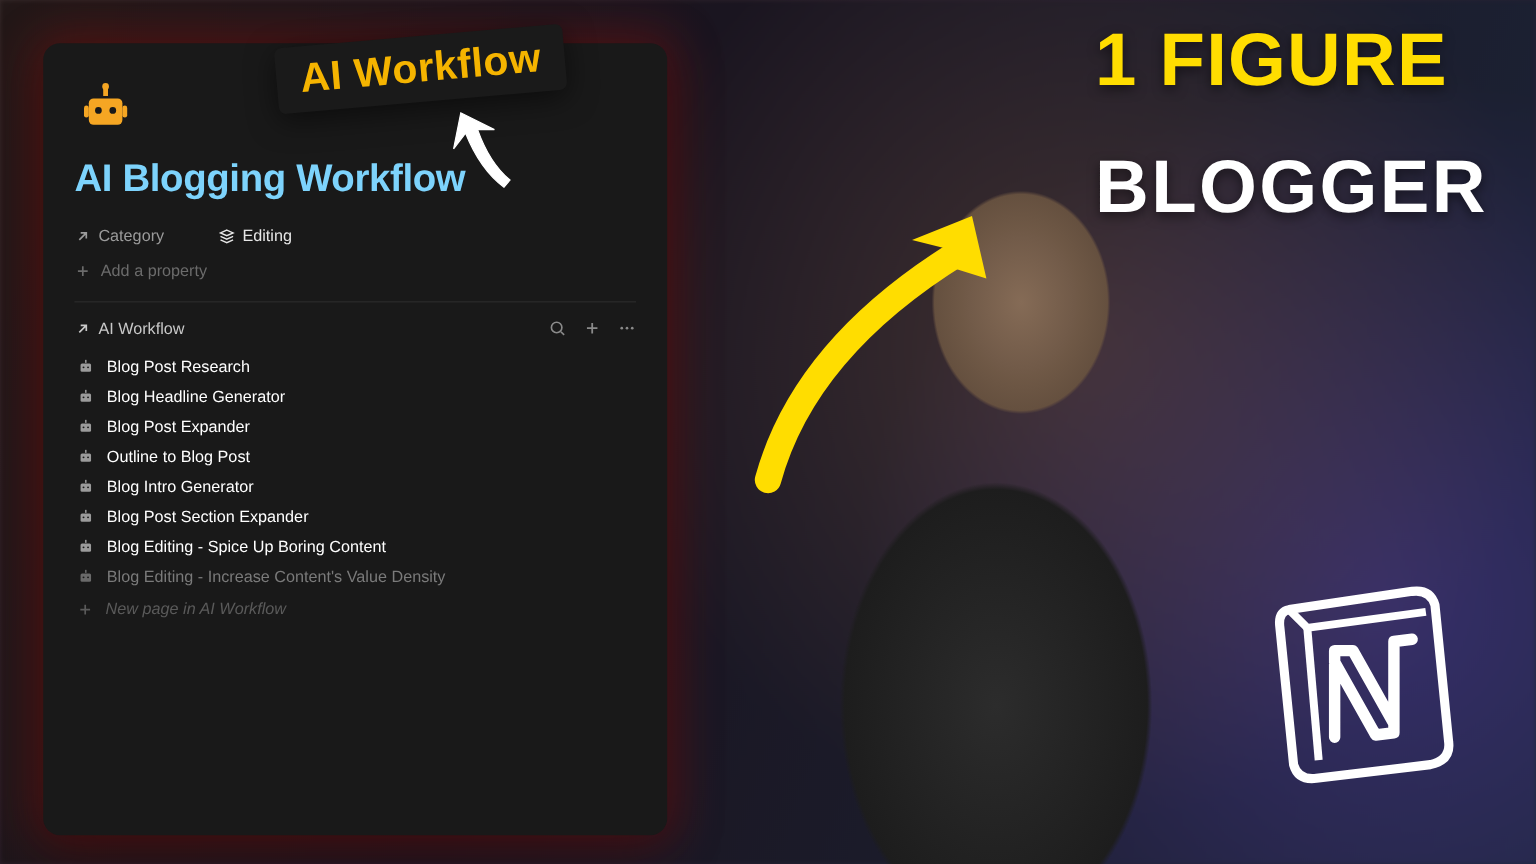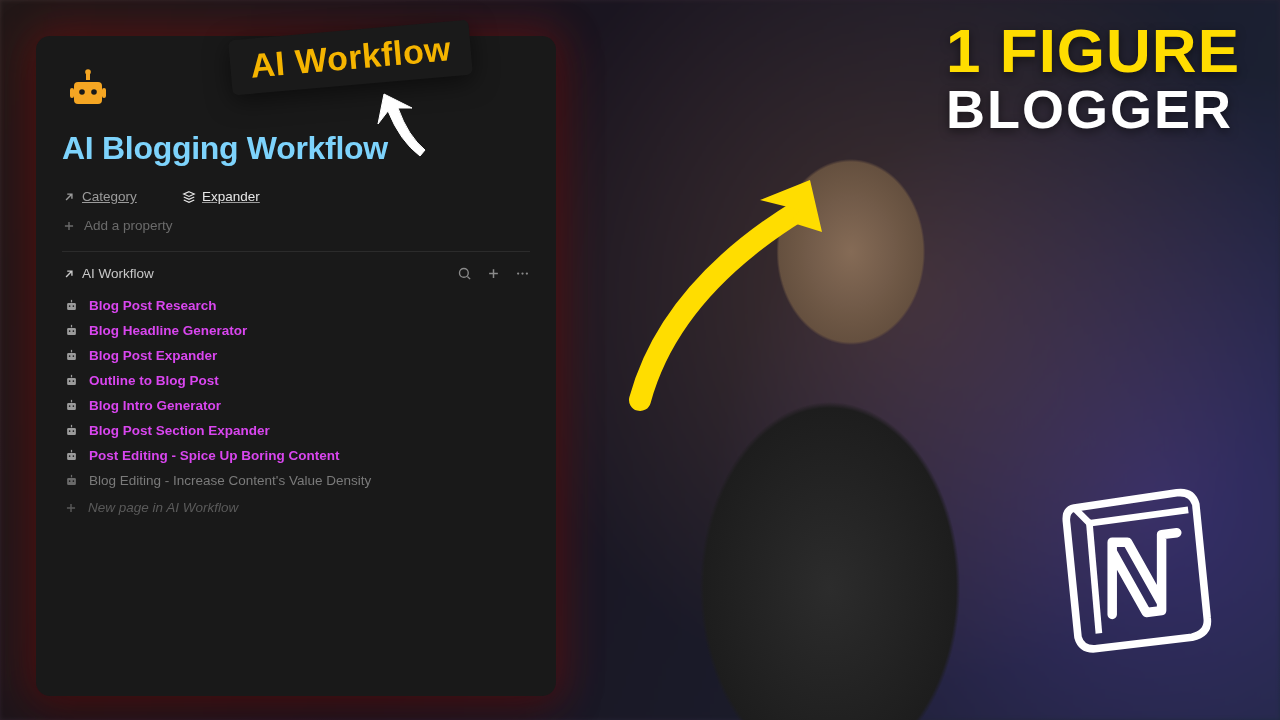--- a/index.html
+++ b/index.html
@@ -47,21 +47,20 @@
   margin-bottom: 22px;
   letter-spacing: -0.3px;
 }
 .prop-row {
   display: flex;
   align-items: center;
   gap: 10px;
   font-size: 13.5px;
   color: #9b9b9b;
   margin-bottom: 14px;
-  text-decoration: underline;
 }
 .prop-label { display: flex; align-items: center; gap: 6px; min-width: 110px; }
 .prop-value { color: #e6e6e6; display: flex; align-items: center; gap: 6px; }
 .add-prop {
   display: flex;
   align-items: flex-end;
   gap: 8px;
   color: #6b6b6b;
   font-size: 13.5px;
   margin-bottom: 18px;
@@ -83,22 +82,22 @@
   font-weight: 500;
 }
 .db-actions { display: flex; align-items: center; gap: 14px; color: #8a8a8a; }
 .db-actions > * { cursor: pointer; }
 .list-item {
   display: flex;
   align-items: center;
   gap: 10px;
   padding: 5px 2px;
   font-size: 13.5px;
-  color: #d946ef;
-  font-weight: 700;
+  color: #ffffff;
+  font-weight: 400;
   cursor: pointer;
 }
 .list-item.dim { color: #7a7a7a; font-weight: 400; }
 .new-page {
   display: flex;
   align-items: center;
   gap: 10px;
   padding: 7px 2px;
   font-size: 13.5px;
   color: #5a5a5a;
@@ -137,23 +136,24 @@
   line-height: 1;
 }
 .headline .l1 {
   color: #ffdd00;
   font-size: 62px;
   letter-spacing: 1px;
   text-shadow: 0 3px 10px rgba(0,0,0,0.5);
 }
 .headline .l2 {
   color: #ffffff;
-  font-size: 54px;
+  font-size: 62px;
   letter-spacing: 2px;
   text-shadow: 0 3px 10px rgba(0,0,0,0.5);
+  margin-top: 44px;
 }
 
 .curve-arrow {
   position: absolute;
   left: 600px;
   top: 170px;
   pointer-events: none;
 }
 
 .person {
@@ -210,21 +210,21 @@
           </svg>
       </span>
       <span>Category</span>
     </div>
     <div class="prop-value">
       <span class="ico">
         <svg width="14" height="14" viewBox="0 0 24 24" fill="none" stroke="#e6e6e6" stroke-width="2">
             <path d="M12 3l9 4-9 4-9-4 9-4zM3 12l9 4 9-4M3 17l9 4 9-4"></path>
           </svg>
       </span>
-      <span>Expander</span>
+      <span>Editing</span>
     </div>
   </div>
 
   <div class="add-prop">
     <span class="ico">
       <svg width="14" height="14" viewBox="0 0 24 24" fill="none" stroke="#6b6b6b" stroke-width="2.4">
           <path d="M12 5v14M5 12h14"></path>
         </svg>
     </span>
     <span>Add a property</span>
@@ -332,21 +332,21 @@
     </div>
     <div class="list-item">
       <span class="ico">
           <svg width="15" height="15" viewBox="0 0 24 24" fill="#9b9b9b">
             <rect x="5" y="8" width="14" height="11" rx="2"></rect>
             <rect x="11" y="3" width="2" height="4"></rect>
             <circle cx="9" cy="13" r="1.3" fill="#191919"></circle>
             <circle cx="15" cy="13" r="1.3" fill="#191919"></circle>
           </svg>
         </span>
-      <span>Post Editing - Spice Up Boring Content</span>
+      <span>Blog Editing - Spice Up Boring Content</span>
     </div>
     <div class="list-item dim">
       <span class="ico">
           <svg width="15" height="15" viewBox="0 0 24 24" fill="#6a6a6a">
             <rect x="5" y="8" width="14" height="11" rx="2"></rect>
             <rect x="11" y="3" width="2" height="4"></rect>
             <circle cx="9" cy="13" r="1.3" fill="#191919"></circle>
             <circle cx="15" cy="13" r="1.3" fill="#191919"></circle>
           </svg>
         </span>

